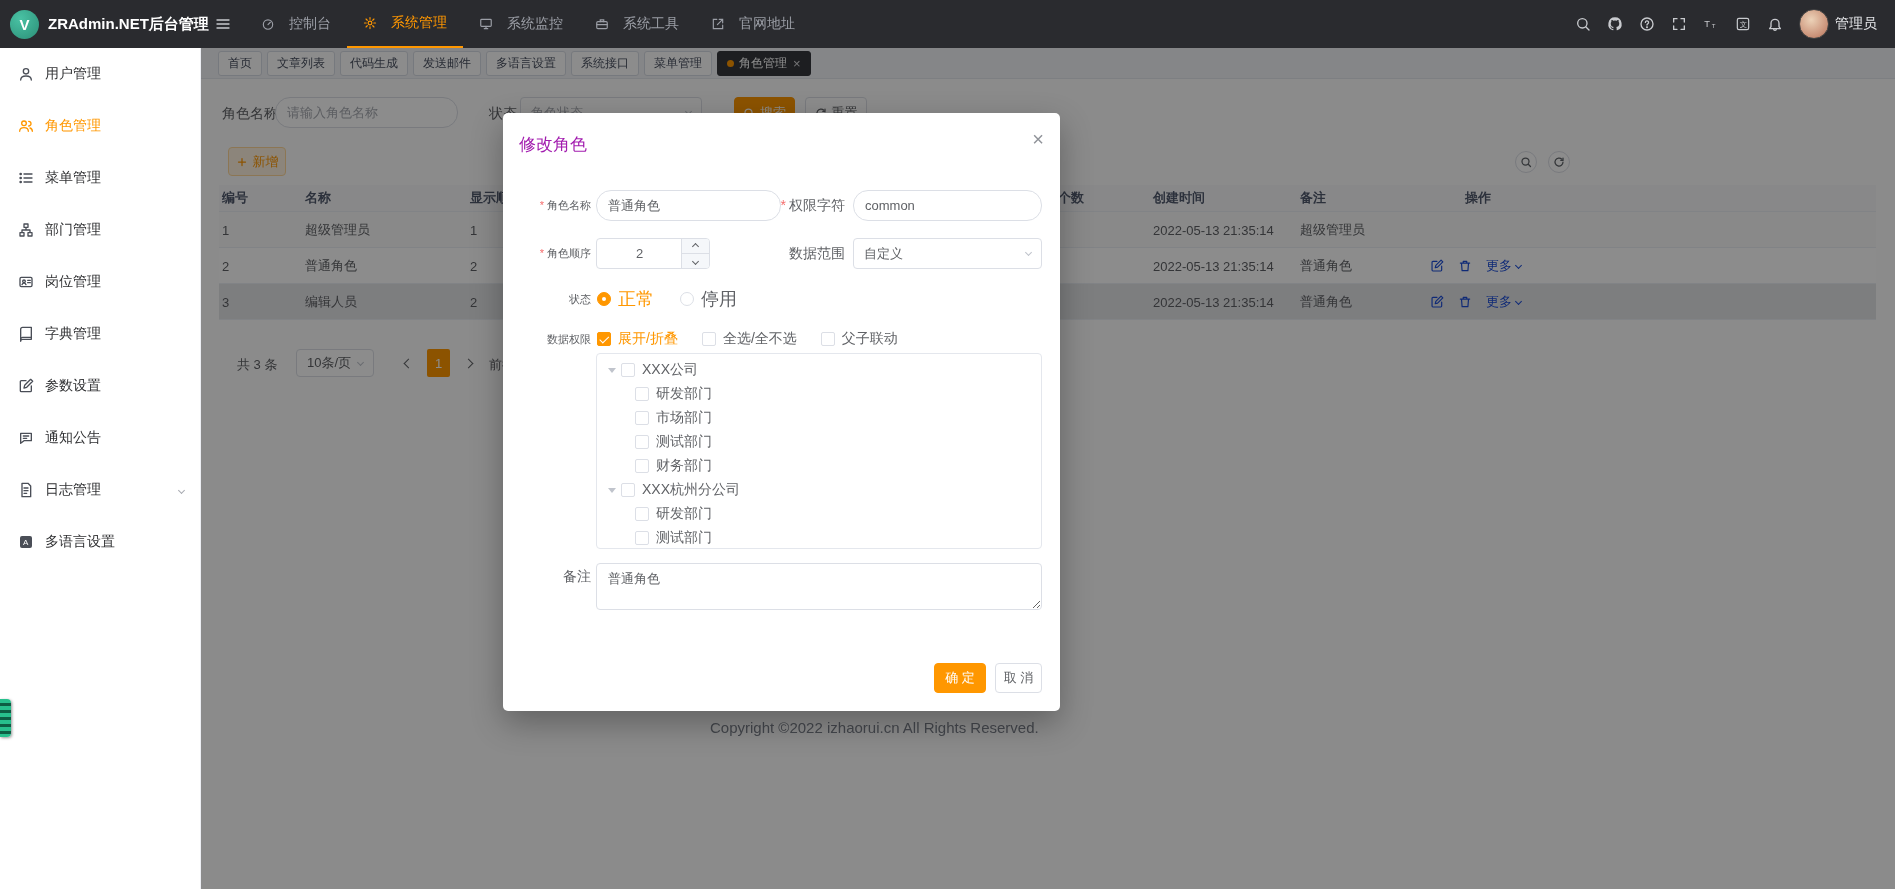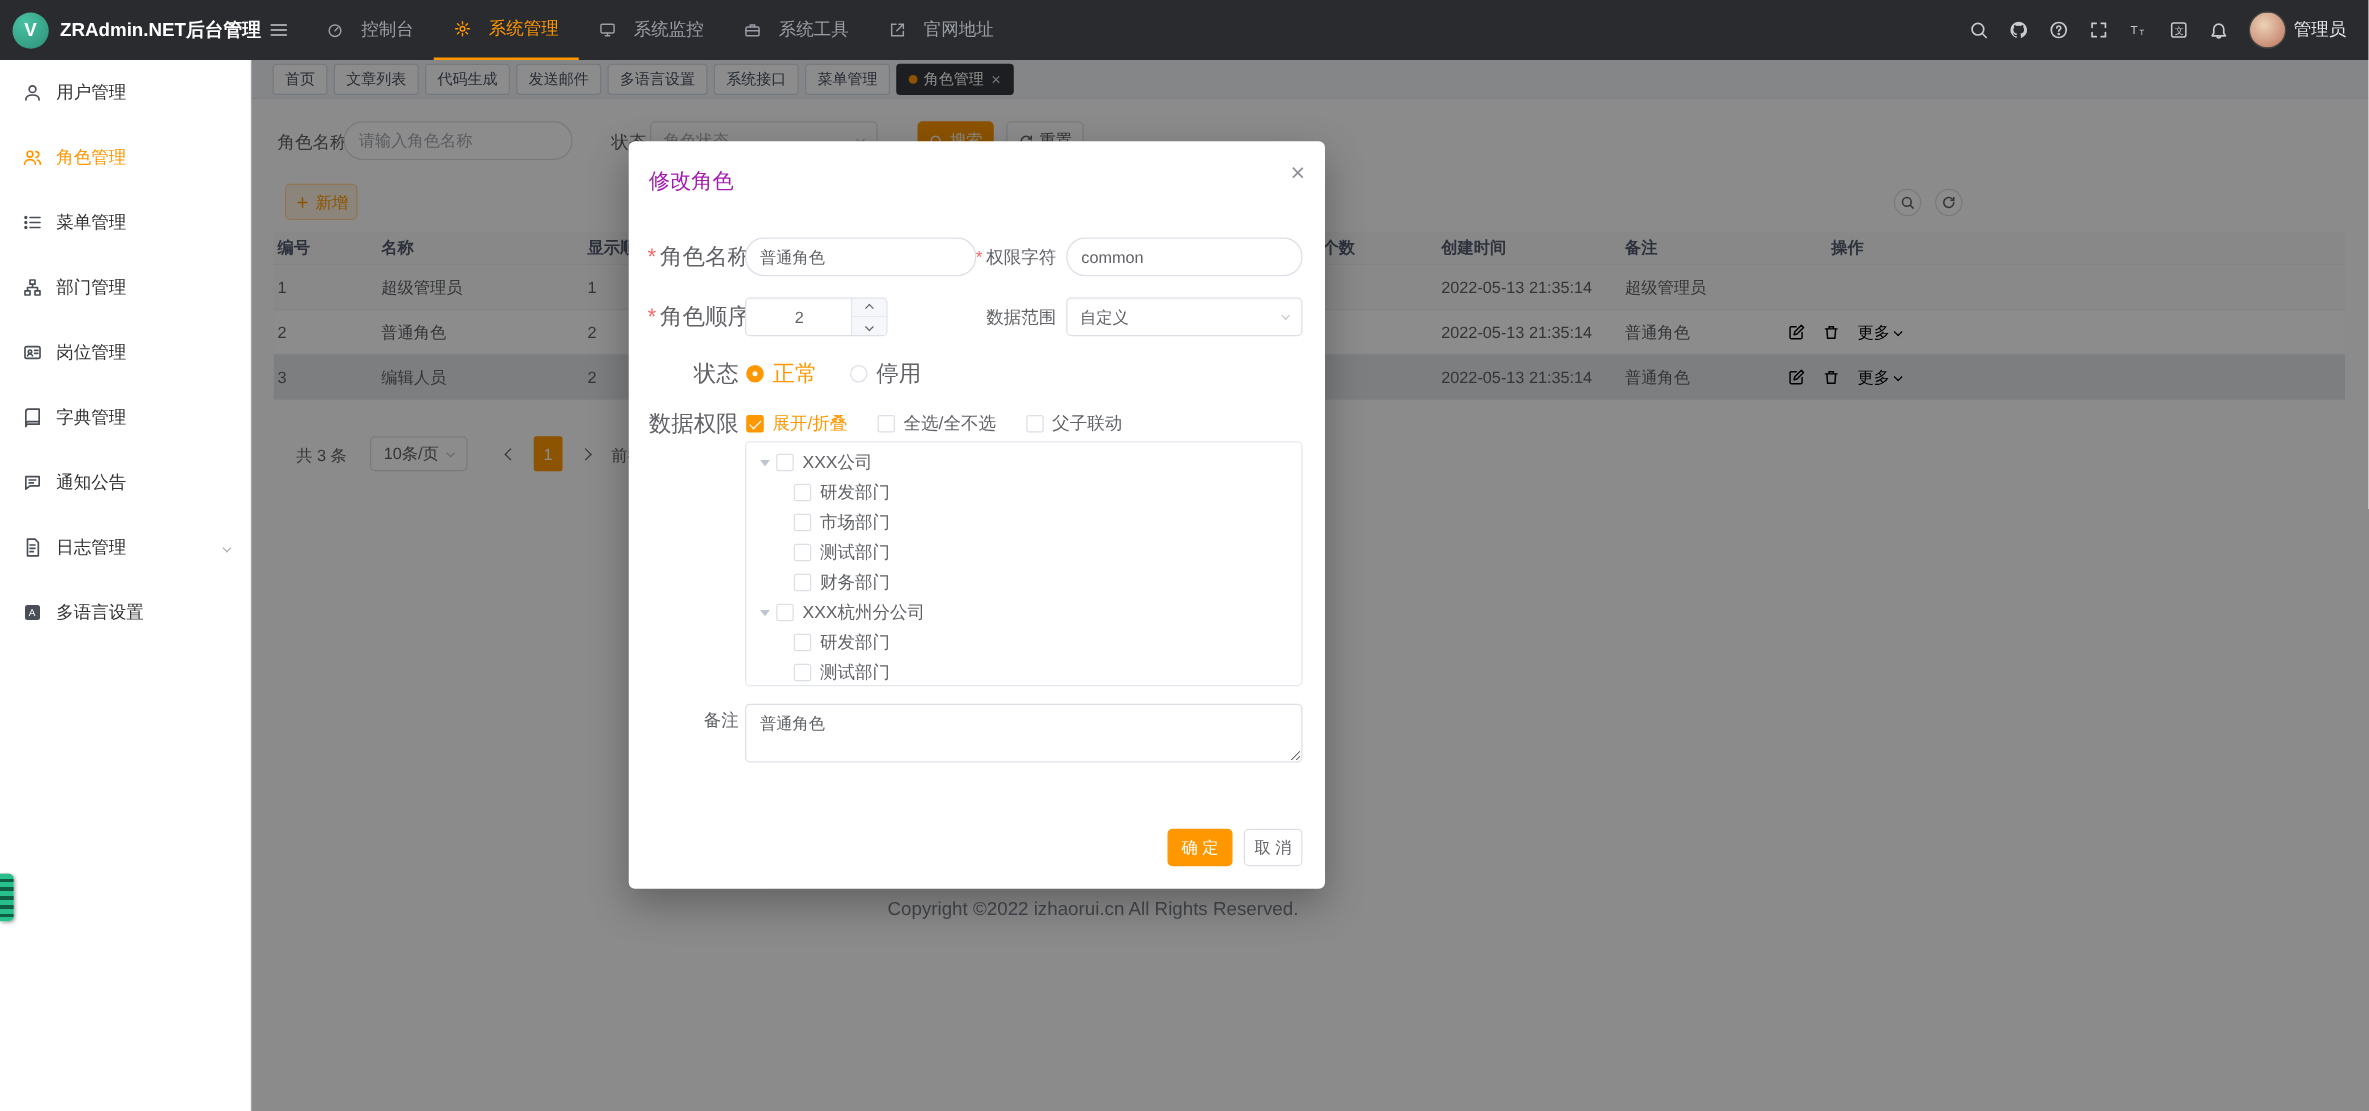--- a/index.html
+++ b/index.html
@@ -78,41 +78,41 @@
 
   
   .thead { left:18px; top:137px; width:1657px; height:27px; background:#f8f8f9; border-bottom:1px solid #ebeef5; font-size:13px; color:#515a6e; font-weight:bold; }
   .trow { left:18px; width:1657px; height:36px; background:#fff; border-bottom:1px solid #ebeef5; font-size:13px; color:#606266; }
   .trow.r1 { top:164px; background:#fafafa; }
   .trow.r2 { top:200px; }
   .trow.r3 { top:236px; background:#e4e5e8; }
   .cell { position:absolute; top:50%; transform:translateY(-50%); white-space:nowrap; }
   .c-id{left:3px}.c-name{left:86px}.c-order{left:251px}.c-count{left:839px}.c-created{left:934px}.c-remark{left:1081px}.c-ops-h{left:1246px}
   .ops { left:1211px; display:flex; align-items:center; gap:14px; color:#ff9700; }
-  .op-btn { background:none; border:none; color:#000000; cursor:pointer; display:flex; align-items:center; gap:4px; font-size:13px; font-family:inherit; }
+  .op-btn { background:none; border:none; color:#1d4ed8; cursor:pointer; display:flex; align-items:center; gap:4px; font-size:13px; font-family:inherit; }
 
   
   .pg-total { left:36px; top:308px; font-size:13px; color:#606266; }
   .pg-size { left:95px; top:301px; width:78px; height:28px; }
   .pg-btn { width:24px; height:28px; display:flex; align-items:center; justify-content:center; background:none; border:none; color:#606266; cursor:pointer; }
   .pg-prev { left:195px; top:301px; }
   .pg-page { left:226px; top:301px; width:23px; height:28px; background:#ff9700; color:#fff; border-radius:2px; display:flex; align-items:center; justify-content:center; font-size:13px; cursor:pointer; }
   .pg-next { left:255px; top:301px; }
   .pg-goto { left:288px; top:308px; font-size:13px; color:#606266; }
 
   .copyright { left:509px; top:671px; font-size:15px; color:#7d828c; }
 
   
   .dim { position:absolute; left:201px; top:48px; width:1694px; height:841px; background:rgba(0,0,0,0.45); z-index:40; }
 
   
   .modal { position:absolute; left:503px; top:113px; width:557px; height:598px; background:#fff; border-radius:5px; box-shadow:0 12px 32px rgba(0,0,0,.3); z-index:60; }
   .m-title { position:absolute; left:16px; top:20px; font-size:17px; color:#a21caf; }
   .m-close { position:absolute; right:16px; top:16px; font-size:20px; color:#909399; background:none; border:none; cursor:pointer; line-height:1; }
-  .m-label { position:absolute; left:0; width:88px; text-align:right; font-size:18px; color:#606266; line-height:31px; white-space:nowrap;padding-left:15px; }
+  .m-label { position:absolute; left:0; width:88px; text-align:right; font-size:11px; color:#606266; line-height:31px; white-space:nowrap;padding-left:15px; }
   .m-label2 { position:absolute; left:254px; width:88px; text-align:right; font-size:14px; color:#606266; line-height:31px; white-space:nowrap; }
   .star { color:#f56c6c; margin-right:3px; }
   .m-input1 { position:absolute; left:93px; width:185px; }
   .m-input2 { position:absolute; left:350px; width:189px; }
   .row-y1 { top:77px; } .row-y2 { top:125px; }
   .num-input { position:absolute; left:93px; top:125px; width:114px; height:31px; border:1px solid #dcdfe6; border-radius:4px; background:#fff; }
   .num-input input { position:absolute; left:0; top:0; width:85px; height:29px; border:none; outline:none; text-align:center; font-size:13px; color:#606266; font-family:inherit; background:transparent; }
   .spin { position:absolute; right:0; top:0; width:28px; height:29px; border-left:1px solid #dcdfe6; display:flex; flex-direction:column; }
   .sbtn { flex:1; display:flex; align-items:center; justify-content:center; background:#f5f7fa; border:none; cursor:pointer; color:#606266; }
   .sbtn.up { border-bottom:1px solid #dcdfe6; border-radius:0 3px 0 0; }
@@ -325,20 +325,29 @@
       <span>岗位管理</span>
     </div>
     <div class="side-item">
       <span class="i i16">
           <svg viewBox="0 0 24 24" fill="none" stroke="currentColor" stroke-width="2" stroke-linecap="round" stroke-linejoin="round">
             <path d="M4 5a3 3 0 0 1 3-3h13v18H7a3 3 0 0 0-3 3z"></path>
             <path d="M4 20a3 3 0 0 1 3-3h13"></path>
           </svg>
         </span>
       <span>字典管理</span>
+    </div>
+    <div class="side-item">
+      <span class="i i16">
+          <svg viewBox="0 0 24 24" fill="none" stroke="currentColor" stroke-width="2" stroke-linecap="round" stroke-linejoin="round">
+            <path d="M12 4H5a1.5 1.5 0 0 0-1.5 1.5V19A1.5 1.5 0 0 0 5 20.5h13.5A1.5 1.5 0 0 0 20 19v-7"></path>
+            <path d="M9 15l1-4 9-9 3 3-9 9z"></path>
+          </svg>
+        </span>
+      <span>参数设置</span>
     </div>
     <div class="side-item">
       <span class="i i16">
           <svg viewBox="0 0 24 24" fill="none" stroke="currentColor" stroke-width="2" stroke-linejoin="round">
             <path d="M4 5h16v11H9l-5 4z"></path>
             <path d="M8 9h8M8 12.5h5" stroke-linecap="round"></path>
           </svg>
         </span>
       <span>通知公告</span>
     </div>

